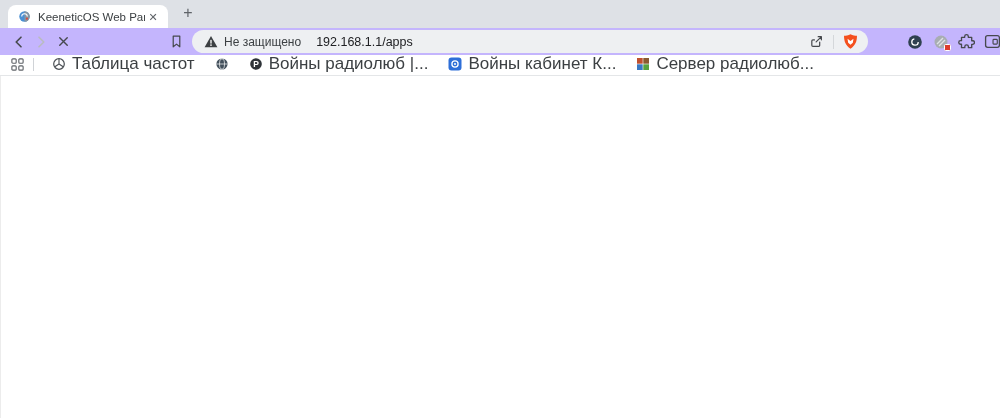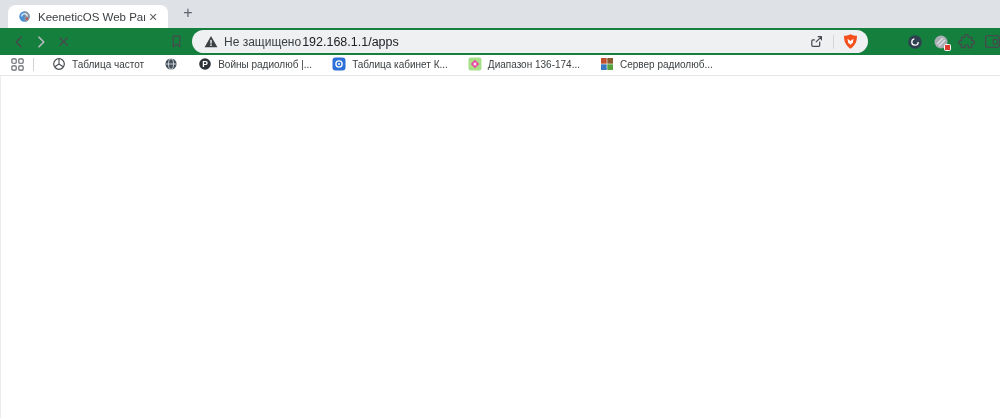--- a/index.html
+++ b/index.html
@@ -11,47 +11,47 @@
   .tabstrip { height:28px; background:#dee1e6; display:flex; align-items:flex-end; padding-left:8px; }
   .tab { width:160px; height:23px; background:#fff; border-radius:8px 8px 0 0;
     display:flex; align-items:center; padding:0 7px 0 10px; }
   .tab-title { flex:1; font-size:11.5px; color:#3c4043; white-space:nowrap; overflow:hidden; margin-left:7px; }
   .tab-close { color:#5f6368; font-size:11px; width:16px; height:16px; line-height:16px;
     text-align:center; border-radius:50%; cursor:pointer; }
   .newtab { width:24px; height:24px; margin:0 0 2px 8px; color:#5f6368; font-size:16px;
     line-height:22px; text-align:center; border-radius:50%; cursor:pointer; }
 
   
-  .toolbar { height:27px; background:#15803d; display:flex; align-items:center; padding:0 6px 0 8px; }
+  .toolbar { height:27px; background:#c4b5fd; display:flex; align-items:center; padding:0 6px 0 8px; }
   .navbtn { width:22px; height:22px; display:flex; align-items:center; justify-content:center;
     border-radius:50%; cursor:pointer; flex:none; }
   .spacer1 { width:92px; flex:none; }
   .bookmark-flag { width:20px; height:20px; display:flex; align-items:center; justify-content:center;
     margin-right:6px; cursor:pointer; flex:none; }
   .omnibox { flex:none; width:676px; height:23px; background:#eef0f2; border-radius:12px;
     display:flex; align-items:center; padding:0 7px 0 12px; }
   .sec-label { font-size:12px; color:#3c4043; margin-left:6px; white-space:nowrap; }
-  .url-text { font-size:12.5px; color:#202124; margin-left:1px; white-space:nowrap; flex:1; }
+  .url-text { font-size:12.5px; color:#202124; margin-left:15px; white-space:nowrap; flex:1; }
   .pill-div { width:1px; height:14px; background:#d4d7da; margin:0 6px; }
   .right-icons { margin-left:auto; display:flex; align-items:center; gap:5px; }
   .ticon { width:21px; height:21px; display:flex; align-items:center; justify-content:center;
     border-radius:50%; cursor:pointer; flex:none; }
   .badge-wrap { position:relative; }
   .red-badge { position:absolute; right:0; bottom:1px; width:7px; height:7px; background:#dd3b2e;
     border-radius:1.5px; border:1px solid #fff; }
 
   
   .bookmarksbar { height:21px; background:#fff; border-bottom:1px solid #e4e6e8;
     display:flex; align-items:center; padding:0 4px 2px 8px; }
   .apps-grid { width:18px; height:18px; display:flex; align-items:center; justify-content:center;
     cursor:pointer; flex:none; }
   .bm-div { width:1px; height:13px; background:#d0d3d7; margin:0 8px 0 7px; flex:none; }
   .bm { display:flex; align-items:center; gap:6px; padding:0 10px; height:18px; border-radius:9px;
     cursor:pointer; flex:none; }
-  .bm-label { font-size:10px; color:#3c4043; white-space:nowrap; }
+  .bm-label { font-size:17px; color:#3c4043; white-space:nowrap; }
 
   
   .content { height:342px; background:#fff; border-left:1px solid #ececec; }
 </style>
 </head>
 <body>
 
 <div class="tabstrip">
   <div class="tab">
     <span>
@@ -189,34 +189,24 @@
   </div>
 
   <div class="bm">
     <span>
       <svg width="14" height="14" viewBox="0 0 14 14">
         <rect x="0.5" y="0.5" width="13" height="13" rx="3" fill="#2e6fd8"></rect>
         <circle cx="7" cy="7" r="3.1" fill="none" stroke="#fff" stroke-width="1.3"></circle>
         <circle cx="7" cy="7" r="1" fill="#fff"></circle>
       </svg>
     </span>
-    <span class="bm-label">Таблица кабинет К...</span>
-  </div>
-
-
-  <div class="bm">
-    <span>
-      <svg width="14" height="14" viewBox="0 0 14 14">
-        <rect x="0.5" y="0.5" width="13" height="13" rx="2" fill="#a8e08a"></rect>
-        <path d="M7 2.8 L11.2 7 L7 11.2 L2.8 7 Z" fill="#e8459a"></path>
-        <rect x="5.6" y="5.6" width="2.8" height="2.8" fill="#ffd7ee"></rect>
-      </svg>
-    </span>
-    <span class="bm-label">Диапазон 136-174...</span>
-  </div>
+    <span class="bm-label">Войны кабинет К...</span>
+  </div>
+
+
 
   <div class="bm">
     <span>
       <svg width="14" height="14" viewBox="0 0 14 14">
         <rect x="1" y="1" width="5.7" height="5.7" fill="#c0502e"></rect>
         <rect x="7.3" y="1" width="5.7" height="5.7" fill="#8a5a30"></rect>
         <rect x="1" y="7.3" width="5.7" height="5.7" fill="#3a78c2"></rect>
         <rect x="7.3" y="7.3" width="5.7" height="5.7" fill="#57a23e"></rect>
       </svg>
     </span>

